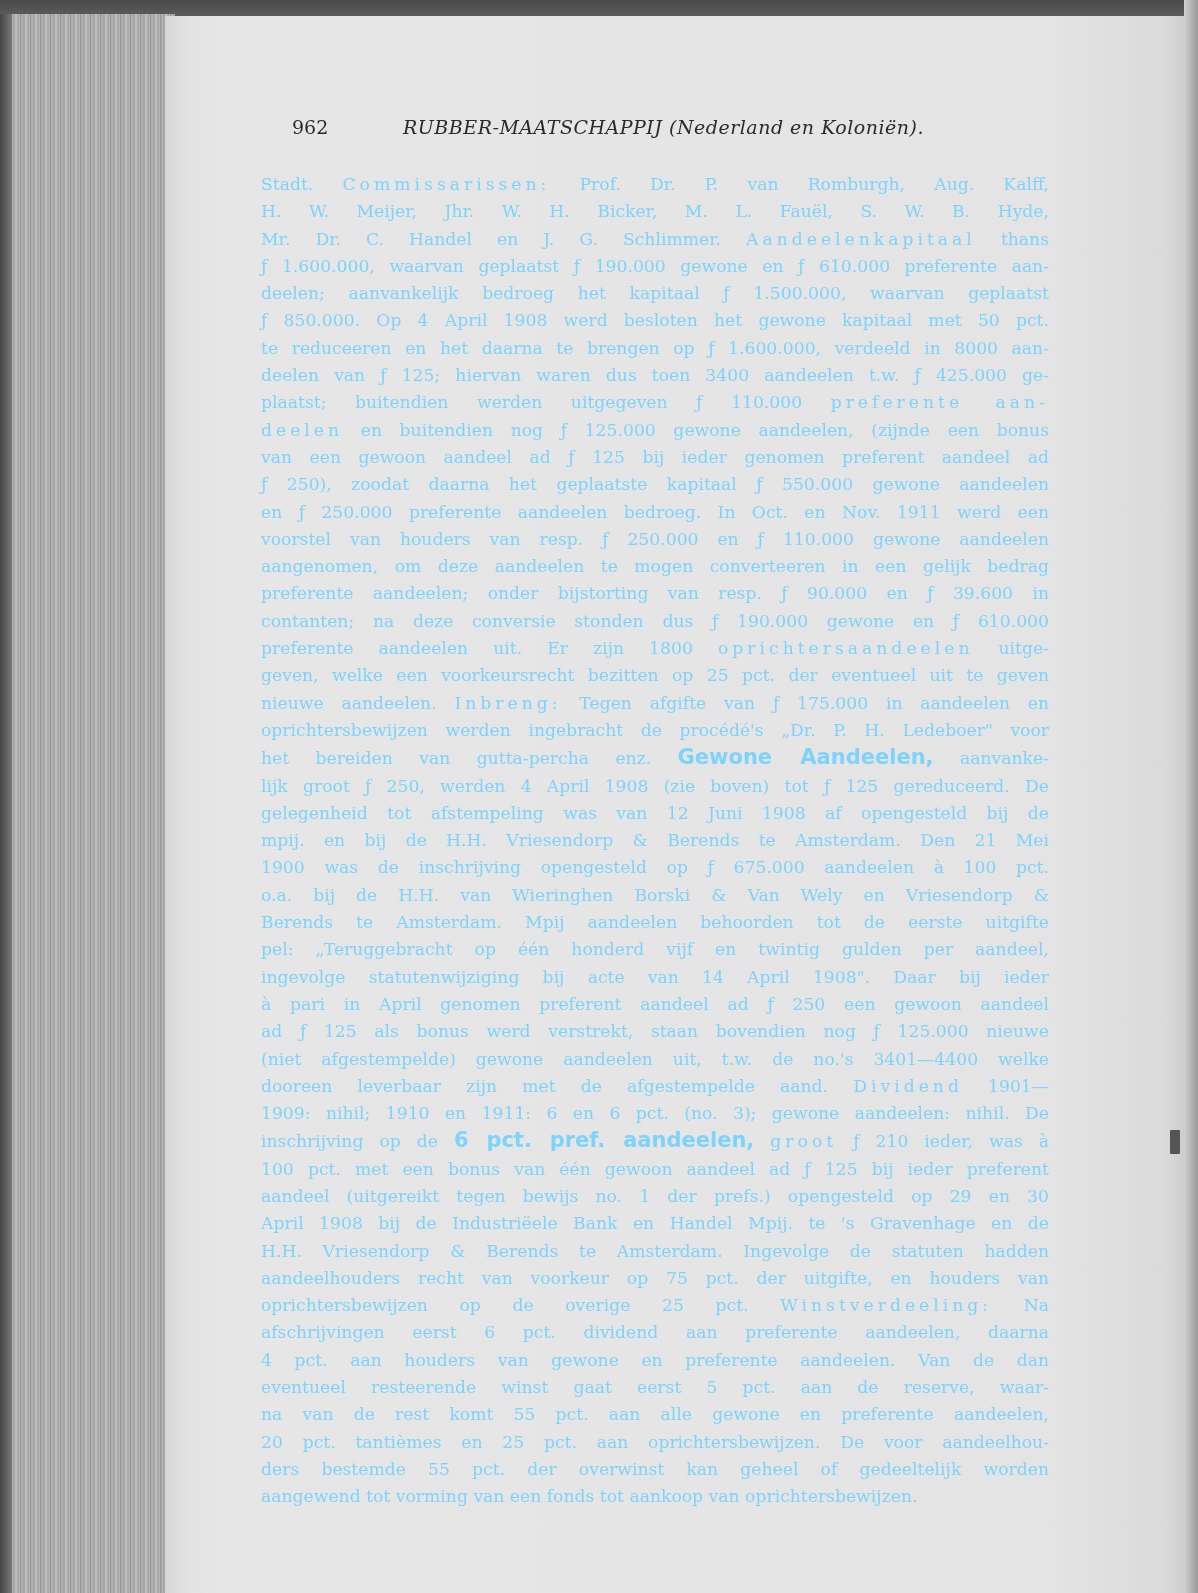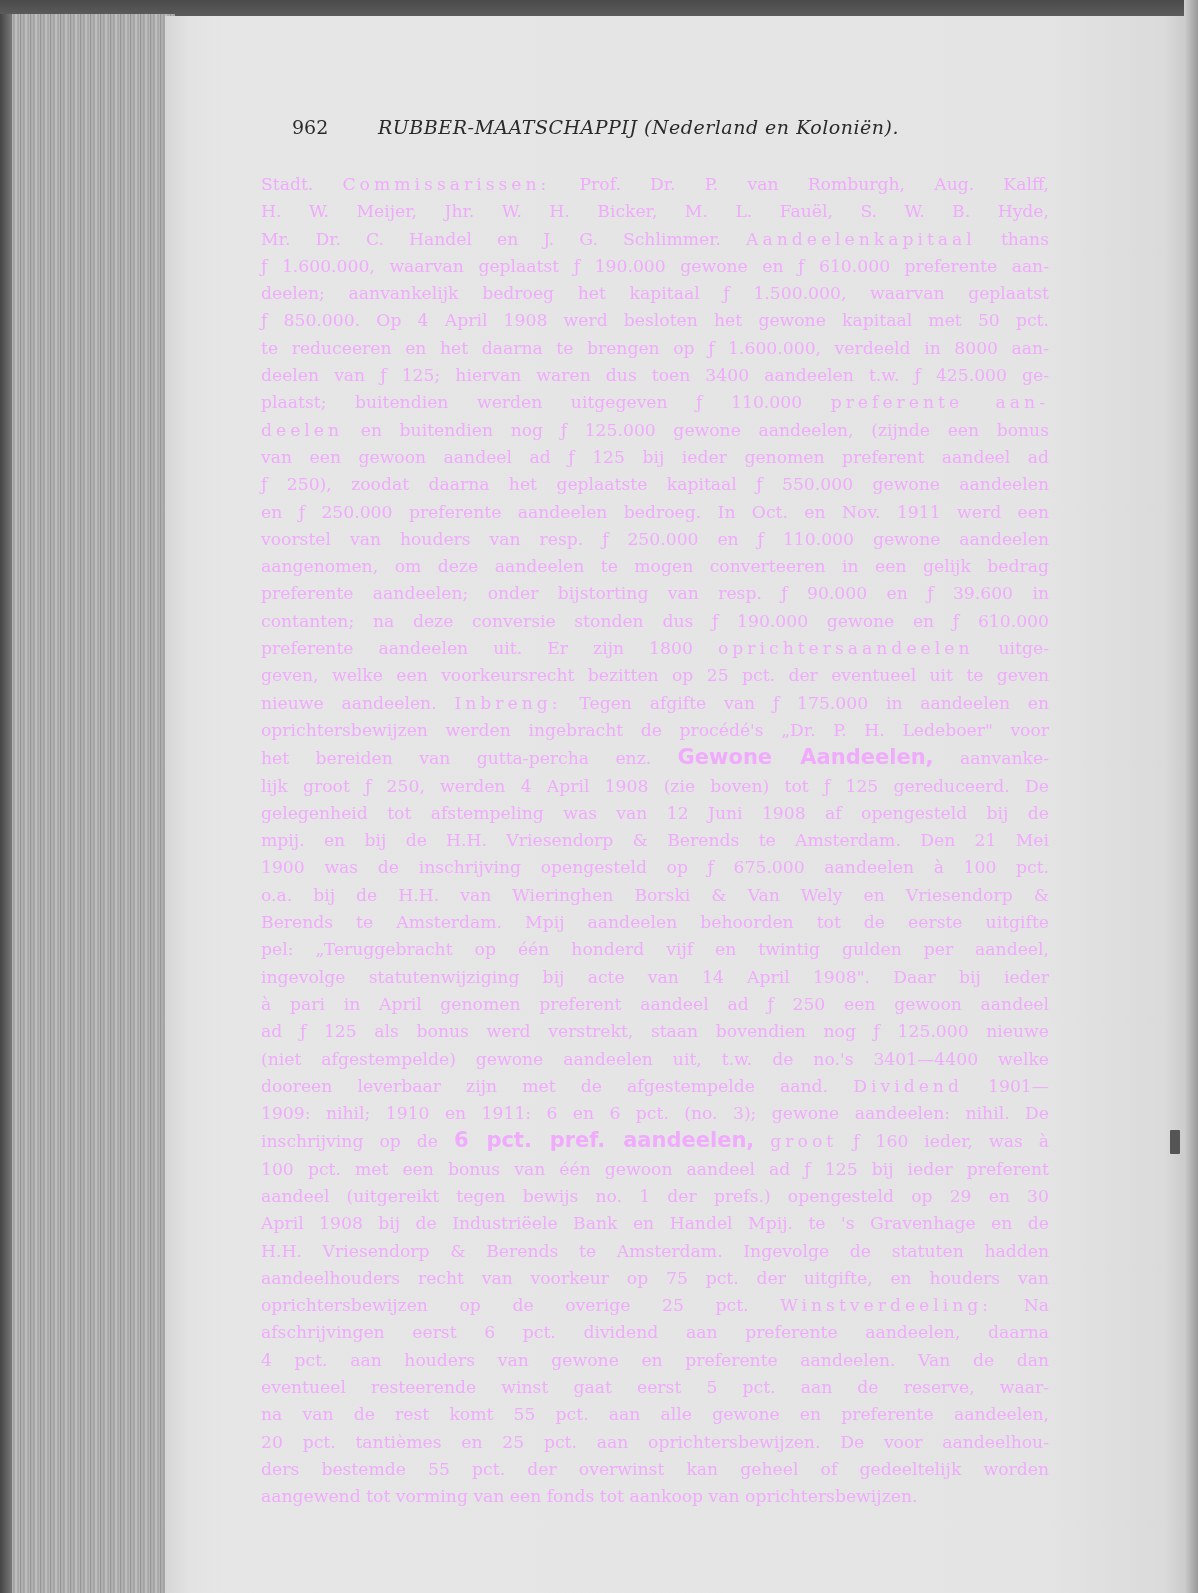--- a/index.html
+++ b/index.html
@@ -29,24 +29,24 @@
   .right-edge {
     position: absolute; right: 0; top: 0; width: 14px; height: 1593px;
     background: linear-gradient(90deg, #cfcfcf, #9a9a9a);
   }
   .header {
     position: absolute; left: 292px; top: 116px; width: 800px;
     font-size: 19px; color: #2a2a2a;
     white-space: nowrap;
   }
   .header .pageno { display: inline-block; width: 80px; }
-  .header .title { font-style: italic; letter-spacing: 0.5px; }
+  .header .title { font-style: italic; letter-spacing: 0.5px; margin-left: 25px; }
   .body-text {
     position: absolute; left: 261px; top: 171px; width: 788px;
-    font-size: 17.2px; line-height: 27.3px; color: #f0abfc;
+    font-size: 17.2px; line-height: 27.3px; color: #7dd3fc;
     text-align: justify;
   }
   .line {
     display: block; white-space: nowrap; text-align: justify;
     text-align-last: justify;
   }
   .line.last { text-align-last: left; }
   .sp { letter-spacing: 4px; }
   .b { font-family: "DejaVu Sans", "Liberation Sans", sans-serif; font-weight: bold; font-size: 21px; }
   .side-mark {
@@ -97,21 +97,21 @@
     <span class="line"><span>1900 was de inschrijving opengesteld op ƒ 675.000 aandeelen à 100 pct.</span></span>
     <span class="line"><span>o.a. bij de H.H. van Wieringhen Borski &amp; Van Wely en Vriesendorp &amp;</span></span>
     <span class="line"><span>Berends te Amsterdam. Mpij aandeelen behoorden tot de eerste uitgifte</span></span>
     <span class="line"><span>pel: „Teruggebracht op één honderd vijf en twintig gulden per aandeel,</span></span>
     <span class="line"><span>ingevolge statutenwijziging bij acte van 14 April 1908". Daar bij ieder</span></span>
     <span class="line"><span>à pari in April genomen preferent aandeel ad ƒ 250 een gewoon aandeel</span></span>
     <span class="line"><span>ad ƒ 125 als bonus werd verstrekt, staan bovendien nog ƒ 125.000 nieuwe</span></span>
     <span class="line"><span>(niet afgestempelde) gewone aandeelen uit, t.w. de no.'s 3401—4400 welke</span></span>
     <span class="line"><span>dooreen leverbaar zijn met de afgestempelde aand. </span><span class="sp">Dividend</span><span> 1901—</span></span>
     <span class="line"><span>1909: nihil; 1910 en 1911: 6 en 6 pct. (no. 3); gewone aandeelen: nihil. De</span></span>
-    <span class="line"><span>inschrijving op de </span><span class="b">6 pct. pref. aandeelen,</span><span> </span><span class="sp">groot</span><span> ƒ 160 ieder, was à</span></span>
+    <span class="line"><span>inschrijving op de </span><span class="b">6 pct. pref. aandeelen,</span><span> </span><span class="sp">groot</span><span> ƒ 210 ieder, was à</span></span>
     <span class="line"><span>100 pct. met een bonus van één gewoon aandeel ad ƒ 125 bij ieder preferent</span></span>
     <span class="line"><span>aandeel (uitgereikt tegen bewijs no. 1 der prefs.) opengesteld op 29 en 30</span></span>
     <span class="line"><span>April 1908 bij de Industriëele Bank en Handel Mpij. te 's Gravenhage en de</span></span>
     <span class="line"><span>H.H. Vriesendorp &amp; Berends te Amsterdam. Ingevolge de statuten hadden</span></span>
     <span class="line"><span>aandeelhouders recht van voorkeur op 75 pct. der uitgifte, en houders van</span></span>
     <span class="line"><span>oprichtersbewijzen op de overige 25 pct. </span><span class="sp">Winstverdeeling:</span><span> Na</span></span>
     <span class="line"><span>afschrijvingen eerst 6 pct. dividend aan preferente aandeelen, daarna</span></span>
     <span class="line"><span>4 pct. aan houders van gewone en preferente aandeelen. Van de dan</span></span>
     <span class="line"><span>eventueel resteerende winst gaat eerst 5 pct. aan de reserve, waar-</span></span>
     <span class="line"><span>na van de rest komt 55 pct. aan alle gewone en preferente aandeelen,</span></span>

